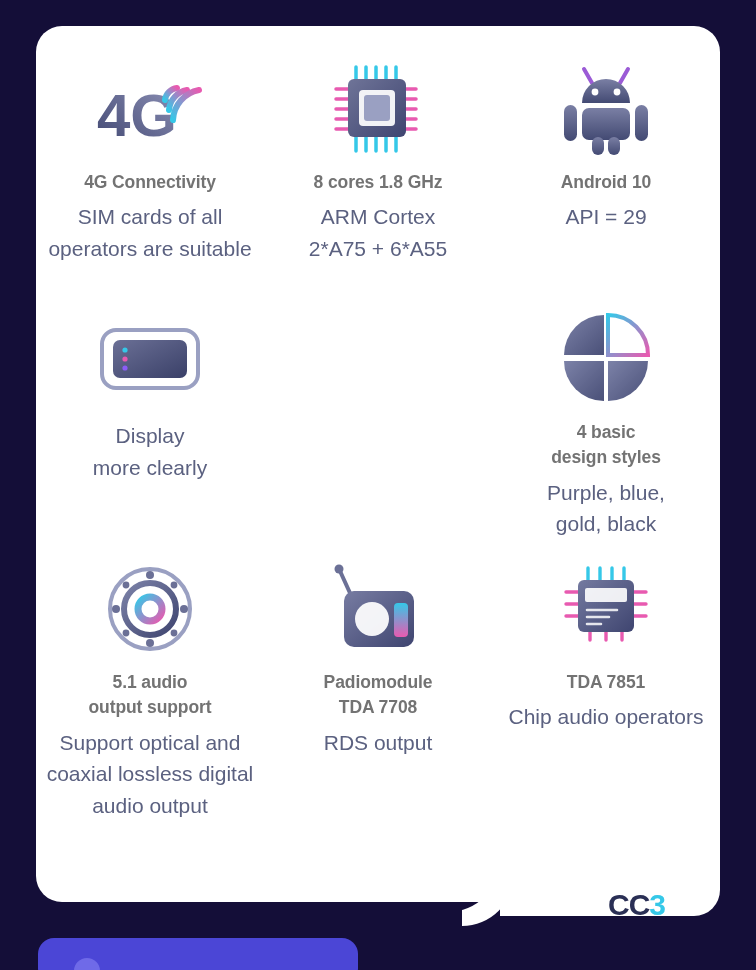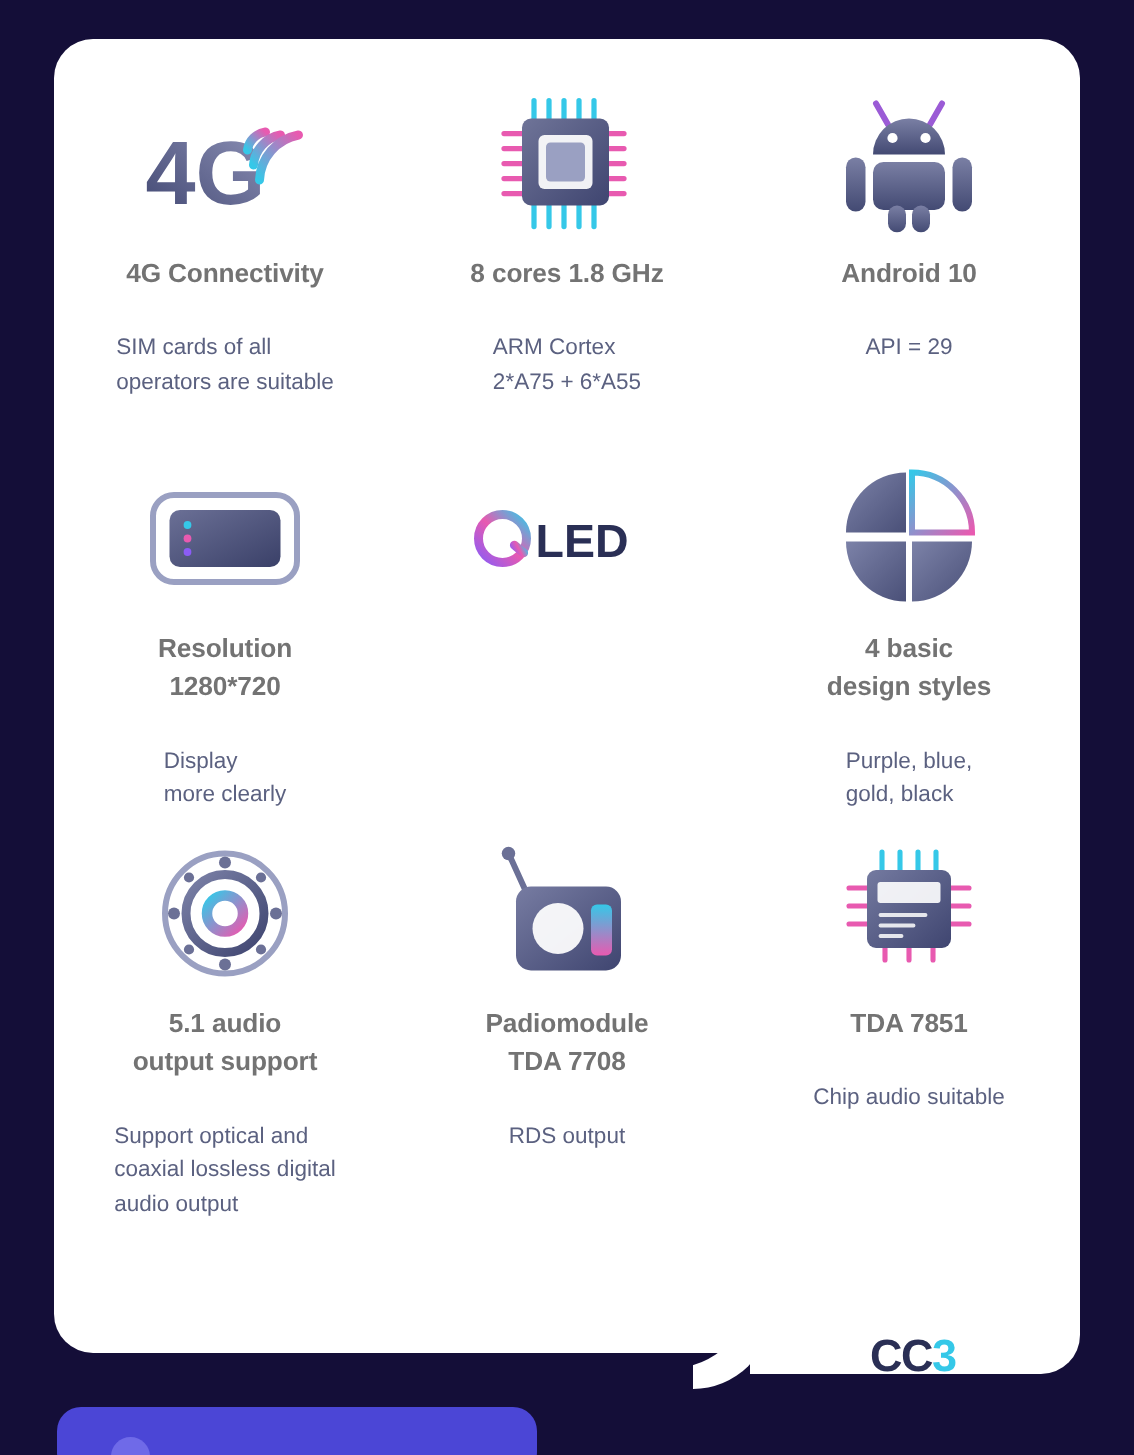--- a/index.html
+++ b/index.html
@@ -87,29 +87,30 @@
   .title {
     font-size: 17.5px;
     font-weight: bold;
     color: #737373;
     text-align: center;
     line-height: 1.45;
     margin-top: 6px;
     letter-spacing: -0.1px;
   }
   .sub {
-    font-size: 15px;
+    font-size: 21px;
     color: #5b6180;
+    text-align: center;
     line-height: 1.5;
-    margin-top: 26px;
+    margin-top: 6px;
   }
   
   .logo {
     position: absolute;
-    left: 580px;
+    left: 608px;
     top: 888px;
     font-size: 30px;
     font-weight: bold;
     letter-spacing: -1px;
     text-align: center;
   }
   .logo .cc { color: #2a2f55; }
   .logo .three { color: #35c8e8; }
 
   
@@ -231,39 +232,24 @@
               <stop offset="100%" stop-color="#3a4068"></stop>
             </linearGradient>
           </defs>
           <rect x="3" y="8" width="96" height="58" rx="14" fill="none" stroke="#9aa0c2" stroke-width="4"></rect>
           <rect x="14" y="18" width="74" height="38" rx="7" fill="url(#gscr)"></rect>
           <circle cx="26" cy="28" r="2.6" fill="#35c8e8"></circle>
           <circle cx="26" cy="37" r="2.6" fill="#e85ab0"></circle>
           <circle cx="26" cy="46" r="2.6" fill="#8b5cf6"></circle>
         </svg>
       </div>
-      <div class="title">Resolution<br>1280*720</div>
       <div class="sub">Display<br>more clearly</div>
     </div>
 
     <div class="cell">
-      <div class="icon-wrap">
-        <svg width="130" height="48" viewBox="0 0 130 48">
-          <defs>
-            <linearGradient id="gq" x1="0" y1="1" x2="1" y2="0">
-              <stop offset="0%" stop-color="#8b5cf6"></stop>
-              <stop offset="50%" stop-color="#e85ab0"></stop>
-              <stop offset="100%" stop-color="#35c8e8"></stop>
-            </linearGradient>
-          </defs>
-          <circle cx="22" cy="24" r="16" fill="none" stroke="url(#gq)" stroke-width="6"></circle>
-          <rect x="26" y="28" width="14" height="6" rx="3" fill="url(#gq)" transform="rotate(40 33 31)"></rect>
-          <text x="44" y="36" font-family="Liberation Sans, sans-serif" font-size="31" font-weight="bold" fill="#2a2f55">LED</text>
-        </svg>
-      </div>
     </div>
 
     <div class="cell">
       <div class="icon-wrap">
         <svg width="96" height="96" viewBox="0 0 96 96">
           <defs>
             <linearGradient id="gd1" x1="0" y1="0" x2="1" y2="1">
               <stop offset="0%" stop-color="#7c82a8"></stop>
                 <stop offset="100%" stop-color="#4a5078"></stop>
             </linearGradient>
@@ -356,21 +342,21 @@
             <path d="M30 66 v10 M46 66 v10 M62 66 v10"></path>
           </g>
           <rect x="18" y="16" width="56" height="52" rx="6" fill="url(#gamp)"></rect>
           <rect x="25" y="24" width="42" height="14" rx="2" fill="#ffffff" opacity="0.9"></rect>
           <g stroke="#ffffff" stroke-width="2.6" opacity="0.85" stroke-linecap="round">
             <path d="M27 46 h30 M27 53 h22 M27 60 h14"></path>
           </g>
         </svg>
       </div>
       <div class="title">TDA 7851</div>
-      <div class="sub">Chip audio suitable</div>
+      <div class="sub">Chip audio operators</div>
     </div>
 
   </div>
 
   <div class="logo">
     <span class="cc">CC</span><span class="three">3</span>
   </div>
 
   <div class="bottom-bar"></div>
   <div class="bottom-dot"></div>

